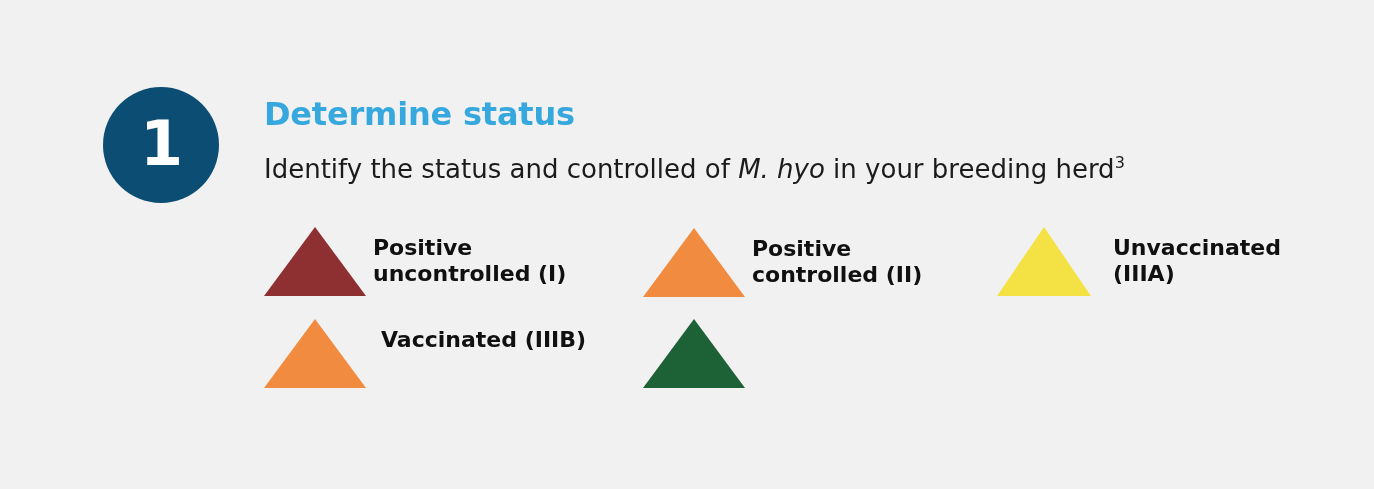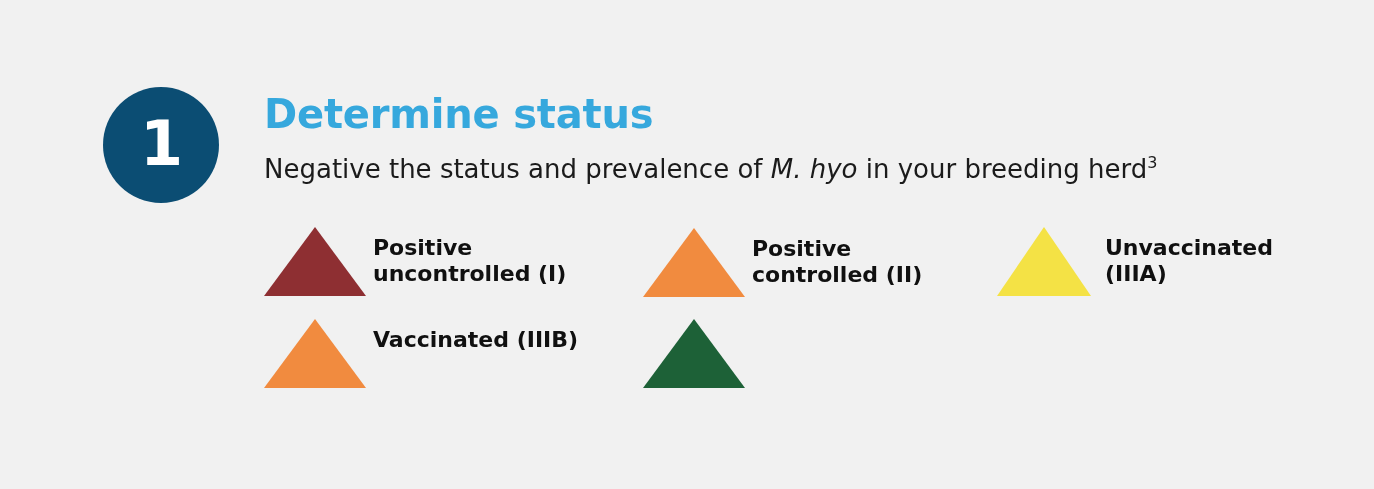--- a/index.html
+++ b/index.html
@@ -25,21 +25,21 @@
     line-height:1; letter-spacing:-1px;
     transform:translateY(-1px);
   }
 
   
   .heading-block{ position:absolute; left:264px; top:88px; width:1060px; }
   .title{
     color:#36a8dd;
     font-family:"DejaVu Sans", sans-serif;
     font-weight:bold;
-    font-size:40px;
+    font-size:32px;
     line-height:52px;
     letter-spacing:-0.2px;
     margin:0; white-space:nowrap;
   }
   .subtitle{
     color:#1b1b1b;
     font-family:"DejaVu Sans", sans-serif;
     font-weight:normal;
     font-size:26px;
     line-height:34px;
@@ -62,38 +62,38 @@
     line-height:26px;
     white-space:pre-line;
     padding-top:8px;
   }
 
   
   .li-0{ left:264px; top:227px; }
   .li-1{ left:643px; top:228px; }
   .li-2{ left:997px; top:227px; }
   
-  .li-3{ left:264px; top:319px; }
+  .li-3{ left:264px; top:319px;gap:8px; }
   .li-4{ left:643px; top:319px; }
 
   .li-2 .tri{ width:94px; }
-  .li-2 .legend-label{ margin-left:14px; }
+  .li-2 .legend-label{ margin-left:22px; }
 </style>
 </head>
 <body style="background: rgb(241, 241, 241);">
 
 <div id="stage">
 
   <div class="step-badge" style="background: rgb(11, 77, 115);">
     <span class="num" style="color: rgb(255, 255, 255);">1</span>
   </div>
 
   <div class="heading-block">
     <h1 class="title" style="color: rgb(54, 168, 221);">Determine status</h1>
-    <p class="subtitle" style="color: rgb(27, 27, 27);"><span>Negative the status and prevalence of </span><span class="sp-italic">M. hyo</span><span> in your breeding herd</span><span class="sp-sup">3</span></p>
+    <p class="subtitle" style="color: rgb(27, 27, 27);"><span>Identify the status and controlled of </span><span class="sp-italic">M. hyo</span><span> in your breeding herd</span><span class="sp-sup">3</span></p>
   </div>
 
   <div class="legend">
 
     <div class="legend-item li-0">
       <svg class="tri" viewBox="0 0 102 69">
         <polygon points="51,0 102,69 0,69" fill="#8e2f32"></polygon>
       </svg>
       <div class="legend-label">Positive
 uncontrolled (I)</div>

